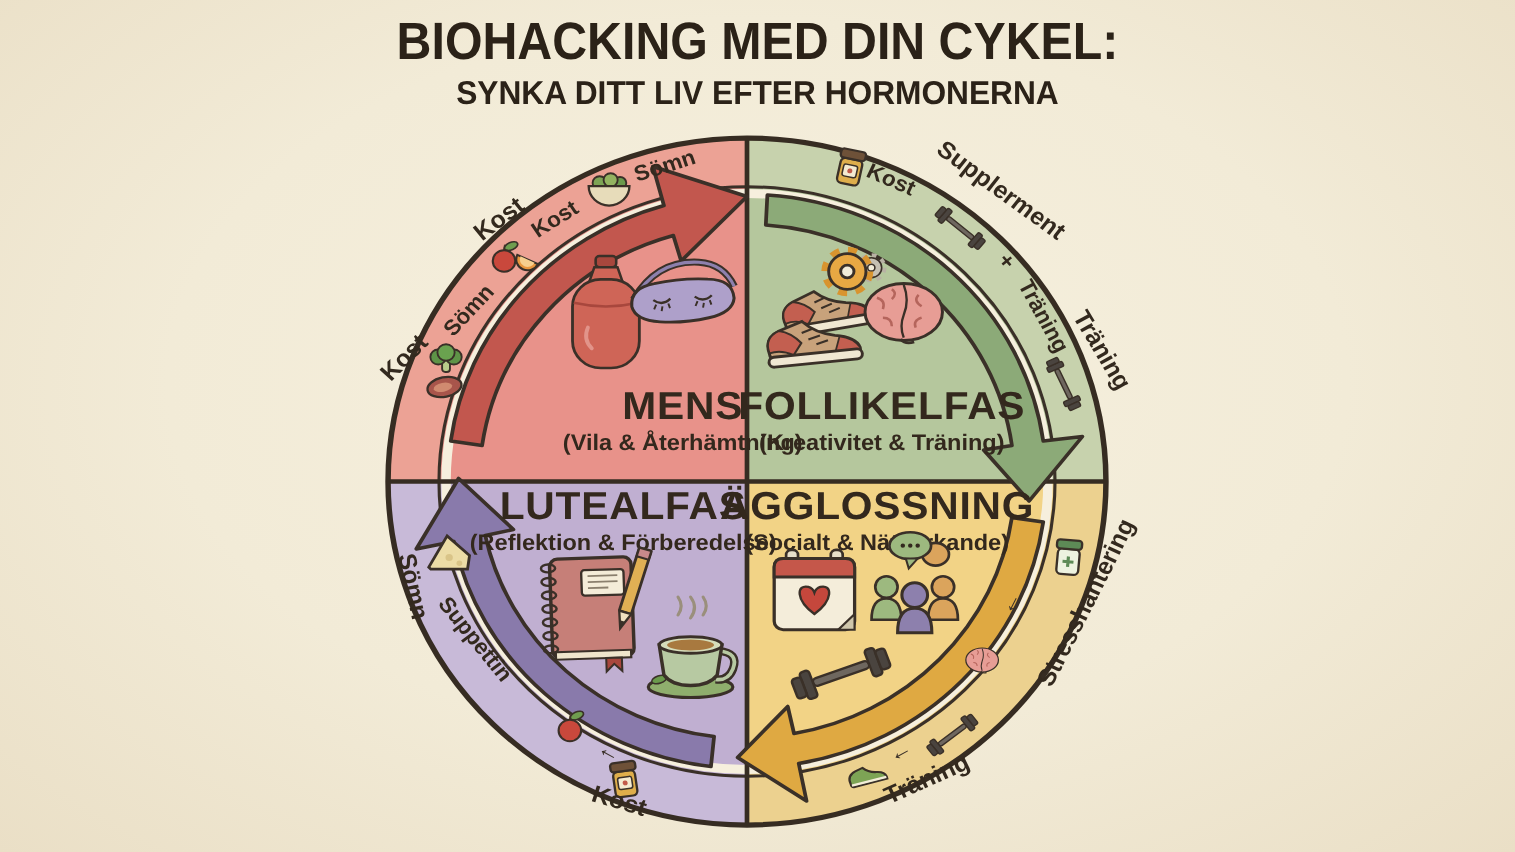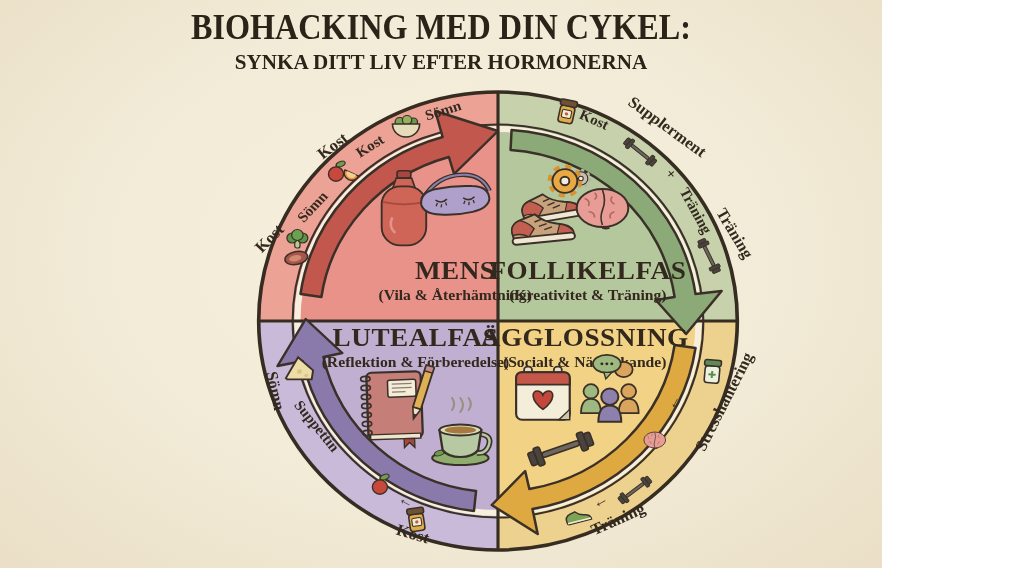--- a/index.html
+++ b/index.html
@@ -1,19 +1,19 @@
 <!DOCTYPE html>
 <html><head>
 <meta charset="utf-8">
 <style>
   html,body{margin:0;padding:0;}
   .stage{
-    position:relative;width:882px;height:568px;overflow:hidden;
+    position:relative;width:1010px;height:568px;overflow:hidden;
     background:radial-gradient(ellipse at 50% 45%, #f6f0de 0%, #f2ebd7 55%, #eadfc6 100%);
-    font-family:Liberation Serif, serif;
+    font-family:Liberation Sans, sans-serif;
   }
   .titles{position:absolute;top:8px;left:0;width:100%;text-align:center;z-index:3;color:#2b2218;}
   .titles h1{margin:0;font-size:35px;font-weight:800;letter-spacing:0px;transform:scaleX(.92);transform-origin:center;}
   .titles h2{margin:1px 0 0;font-size:22px;font-weight:700;transform:scaleX(.96);transform-origin:center;}
   svg{position:absolute;left:0;top:0;}
   .rl{font-size:14.5px;font-weight:700;fill:#33291e;}
   .ol{font-size:16px;font-weight:700;fill:#33291e;}
   .fa{font-size:15px;font-weight:700;fill:#3a3028;}
   .qt{font-size:26px;font-weight:800;fill:#33281d;letter-spacing:.5px;}
   .qs{font-size:15px;font-weight:600;fill:#33281d;}

